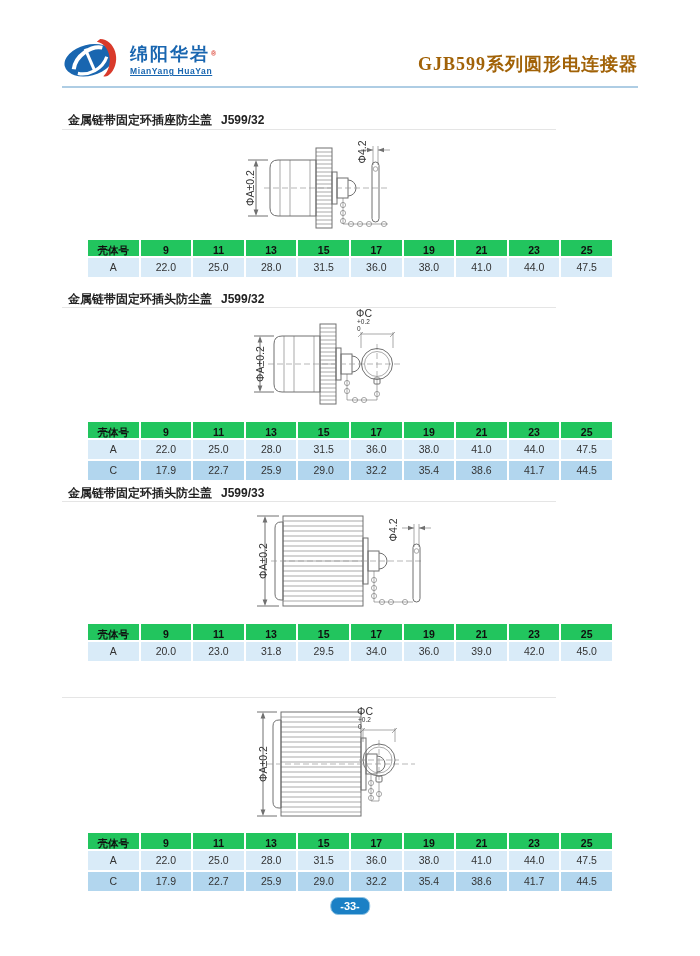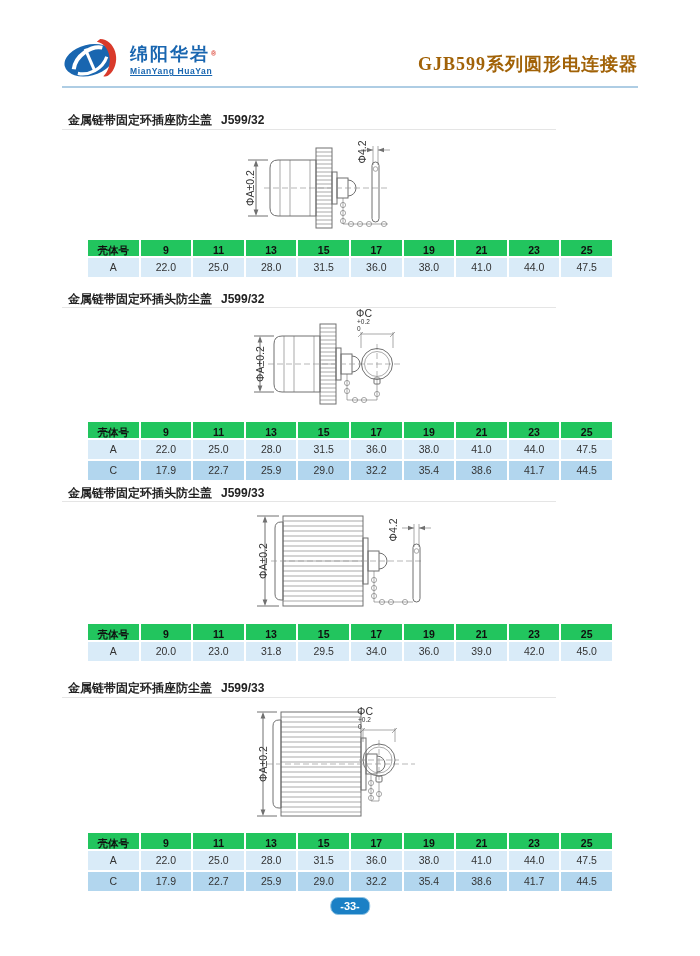--- a/index.html
+++ b/index.html
@@ -257,23 +257,20 @@
         <div class="tcell td r0">31.8</div>
         <div class="tcell td r0">29.5</div>
         <div class="tcell td r0">34.0</div>
         <div class="tcell td r0">36.0</div>
         <div class="tcell td r0">39.0</div>
         <div class="tcell td r0">42.0</div>
         <div class="tcell td r0">45.0</div>
       </div>
     </div>
 
-  <div class="sec-title" style="top:680px">
-    <span>金属链带固定环插座防尘盖</span><span class="code">J599/33</span>
-  </div>
   <div class="sec-underline" style="top:697px"></div>
 
   <div class="drawing" style="left:255px;top:698px;width:210px;height:132px">
     <svg width="210" height="132" viewBox="0 0 210 132">
       <path class="ln" d="M2 14H22M2 118H22M8 20V112"></path>
       <path class="arr" d="M8 14l-2.4 6.5h4.8zM8 118l-2.4 -6.5h4.8z"></path>
       <path class="ln" d="M26 22h-2q-6 0-6 6v76q0 6 6 6h2z"></path>
       <rect class="ln" x="26" y="14" width="80" height="104"></rect>
       <path class="thin" d="M26 19H106M26 24H106M26 29H106M26 34H106M26 39H106M26 44H106M26 49H106M26 54H106M26 59H106M26 64H106M26 69H106M26 74H106M26 79H106M26 84H106M26 89H106M26 94H106M26 99H106M26 104H106M26 109H106M26 114H106"></path>
       <rect class="ln" x="106" y="40" width="5" height="52"></rect>

